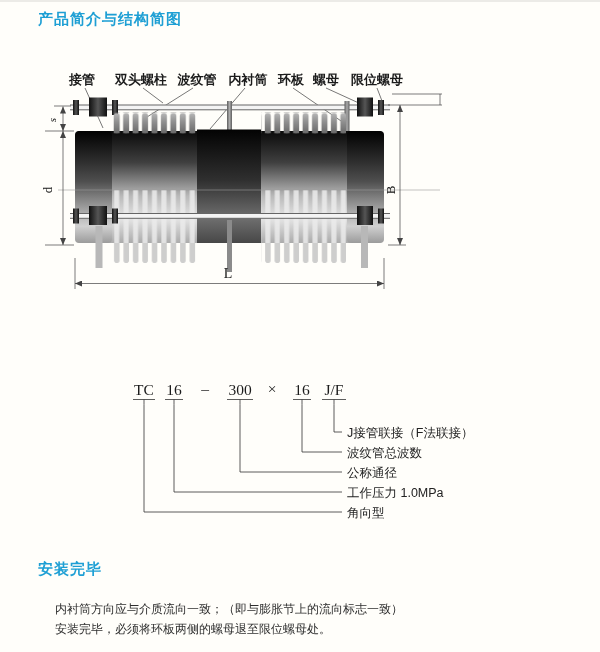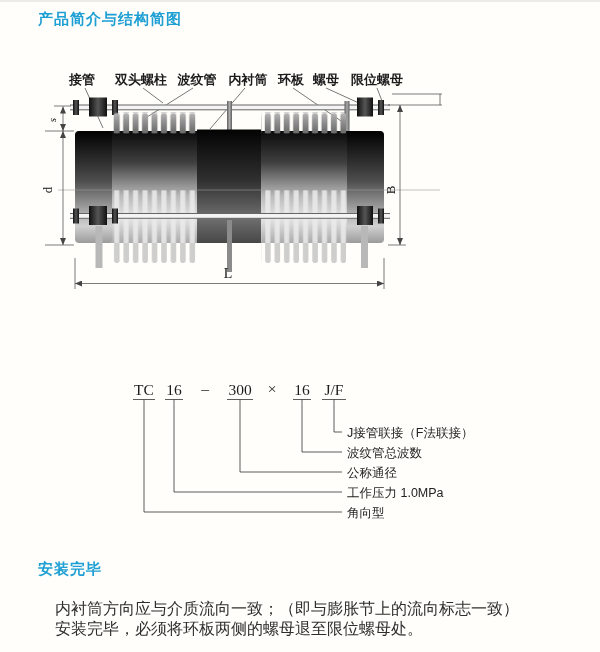--- a/index.html
+++ b/index.html
@@ -17,21 +17,21 @@
   .sec-title{
     position:absolute;left:38px;
     font-size:15px;font-weight:bold;color:#1e9fd4;
     letter-spacing:1px;white-space:nowrap;
   }
   #title1{top:10px;}
   #title2{top:349px;}
   #title3{top:560px;}
   .para{
     position:absolute;left:55px;width:430px;
-    font-size:16px;line-height:20px;color:#2e2e2e;font-weight:500;
+    font-size:12px;line-height:20px;color:#2e2e2e;font-weight:500;
     white-space:nowrap;
   }
   #para1{top:599px;}
   #para2{top:619px;}
   svg text{font-family:"Liberation Sans", sans-serif;}
   svg .dimletter{font-family:"Liberation Serif", serif;}
   svg .codetext{font-family:"Liberation Serif", serif;}
 </style>
 </head>
 <body>

